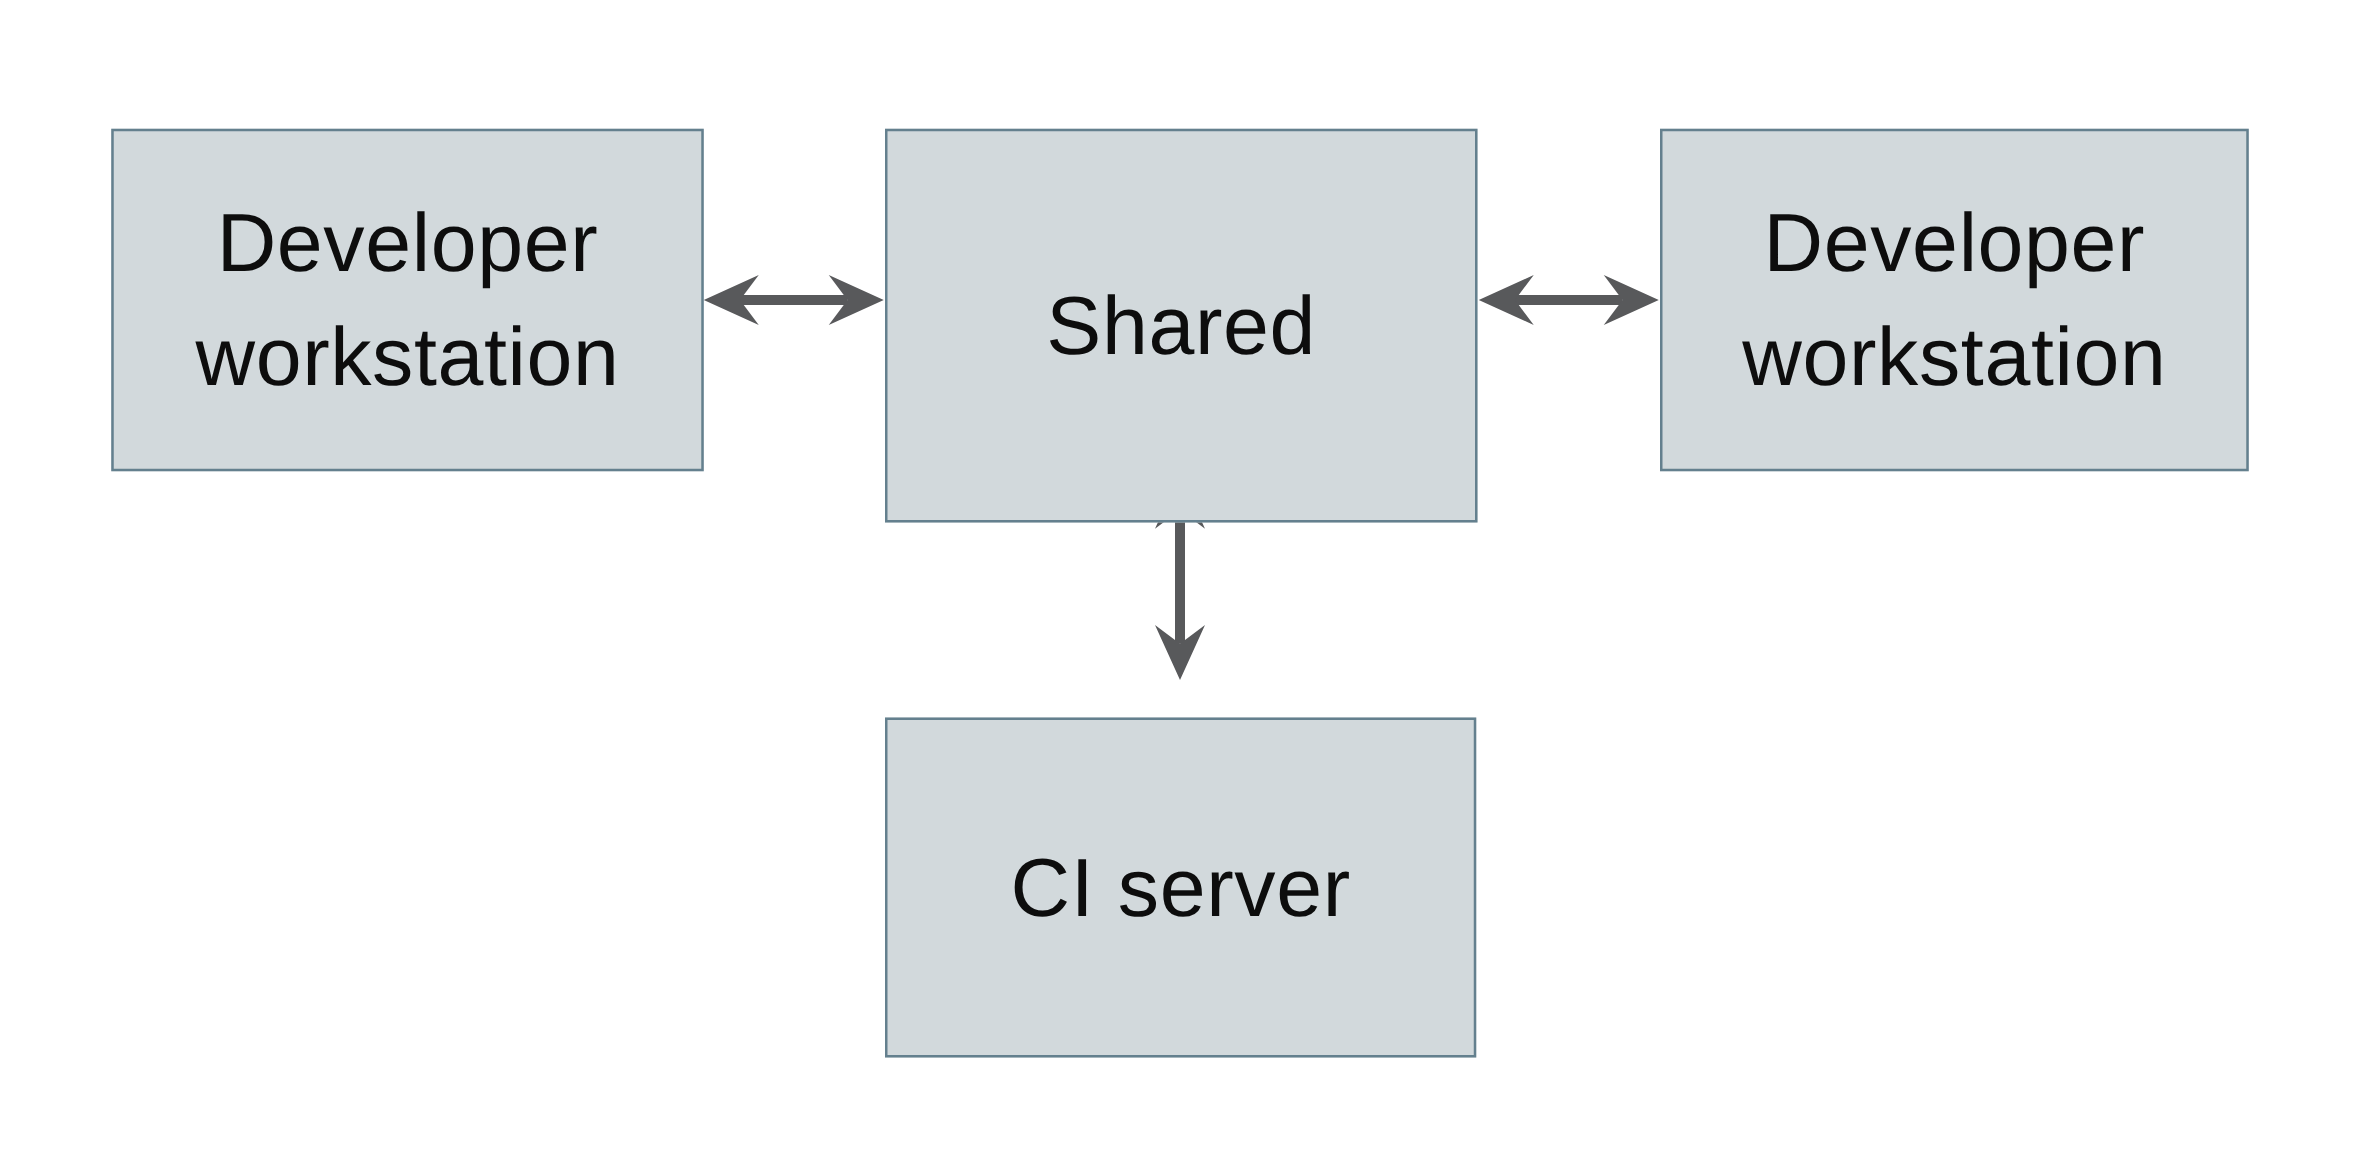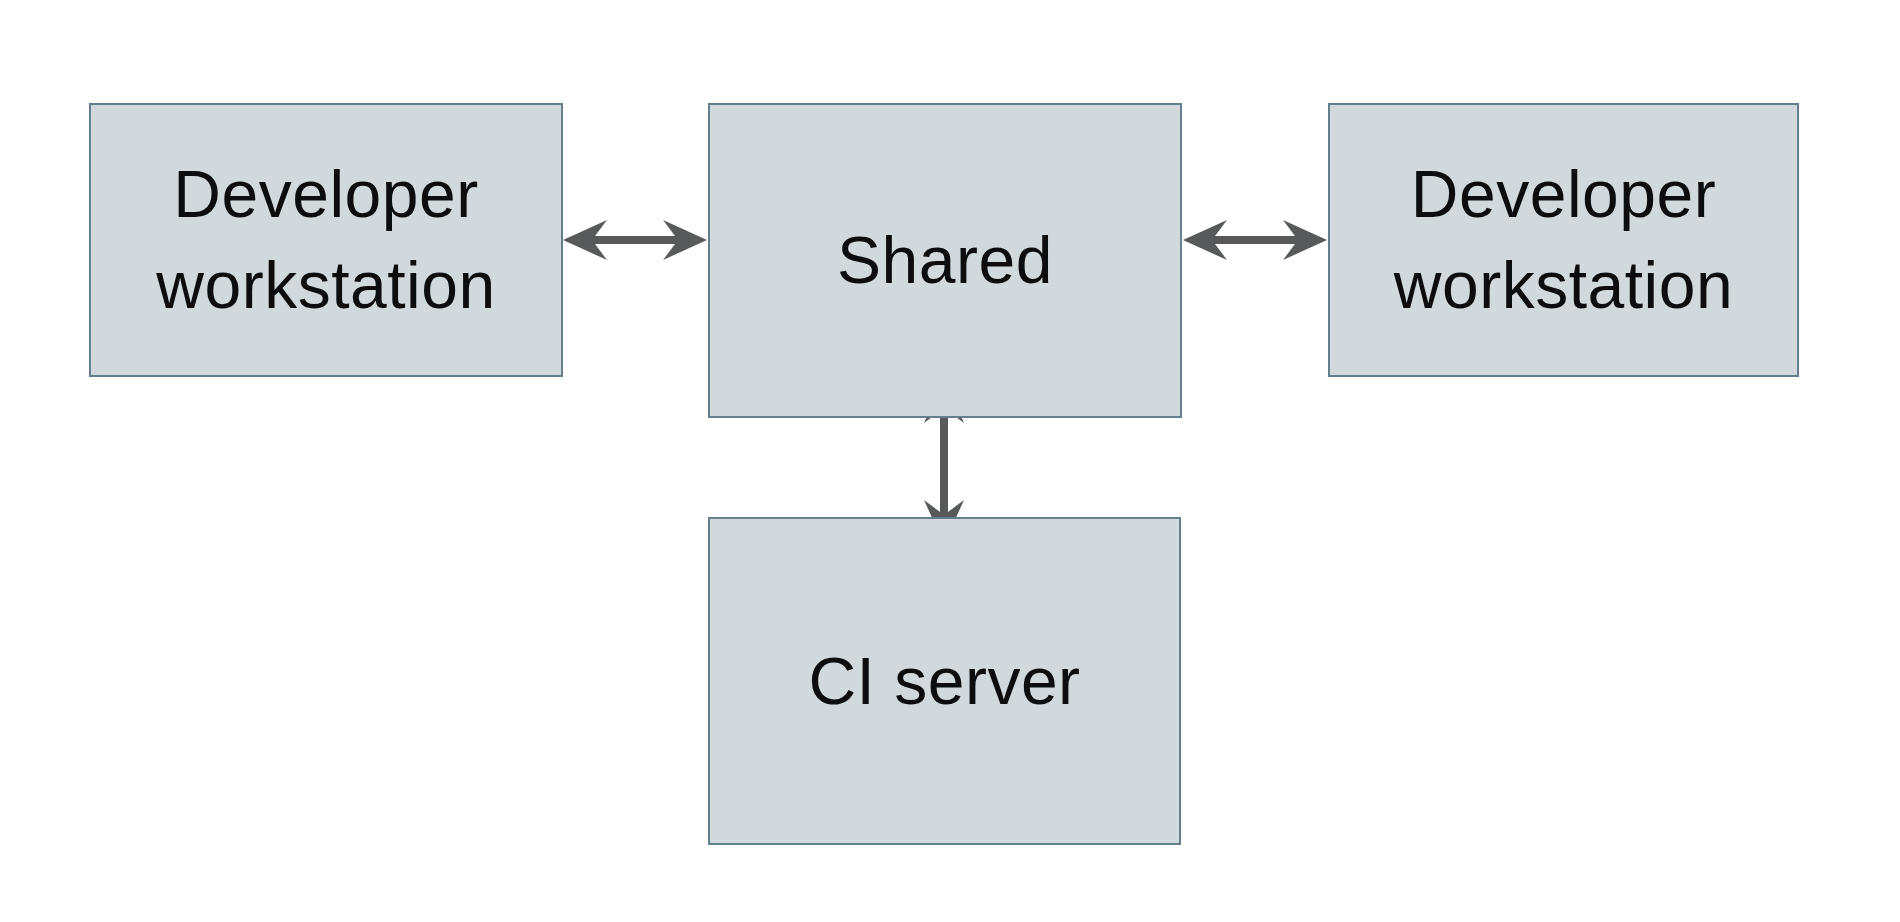--- a/index.html
+++ b/index.html
@@ -52,21 +52,21 @@
     line-height: 91px;
     letter-spacing: 0.5px;
   }
   .node .line {
     display: block;
     white-space: nowrap;
   }
   #node-dev-left   { left: 89px;   top: 103px; width: 474px; height: 274px; }
   #node-cache      { left: 708px;  top: 103px; width: 474px; height: 315px; }
   #node-dev-right  { left: 1328px; top: 103px; width: 471px; height: 274px; }
-  #node-ci         { left: 708px;  top: 517px; width: 473px; height: 328px; }
+  #node-ci         { left: 708px;  top: 574px; width: 473px; height: 272px; }
 </style>
 </head>
 <body>
 
 <div class="canvas">
 
   <svg class="arrows" viewBox="0 0 1900 922" xmlns="http://www.w3.org/2000/svg" aria-hidden="true">
 
     <g>
       <line x1="592" y1="240" x2="678" y2="240"></line>

